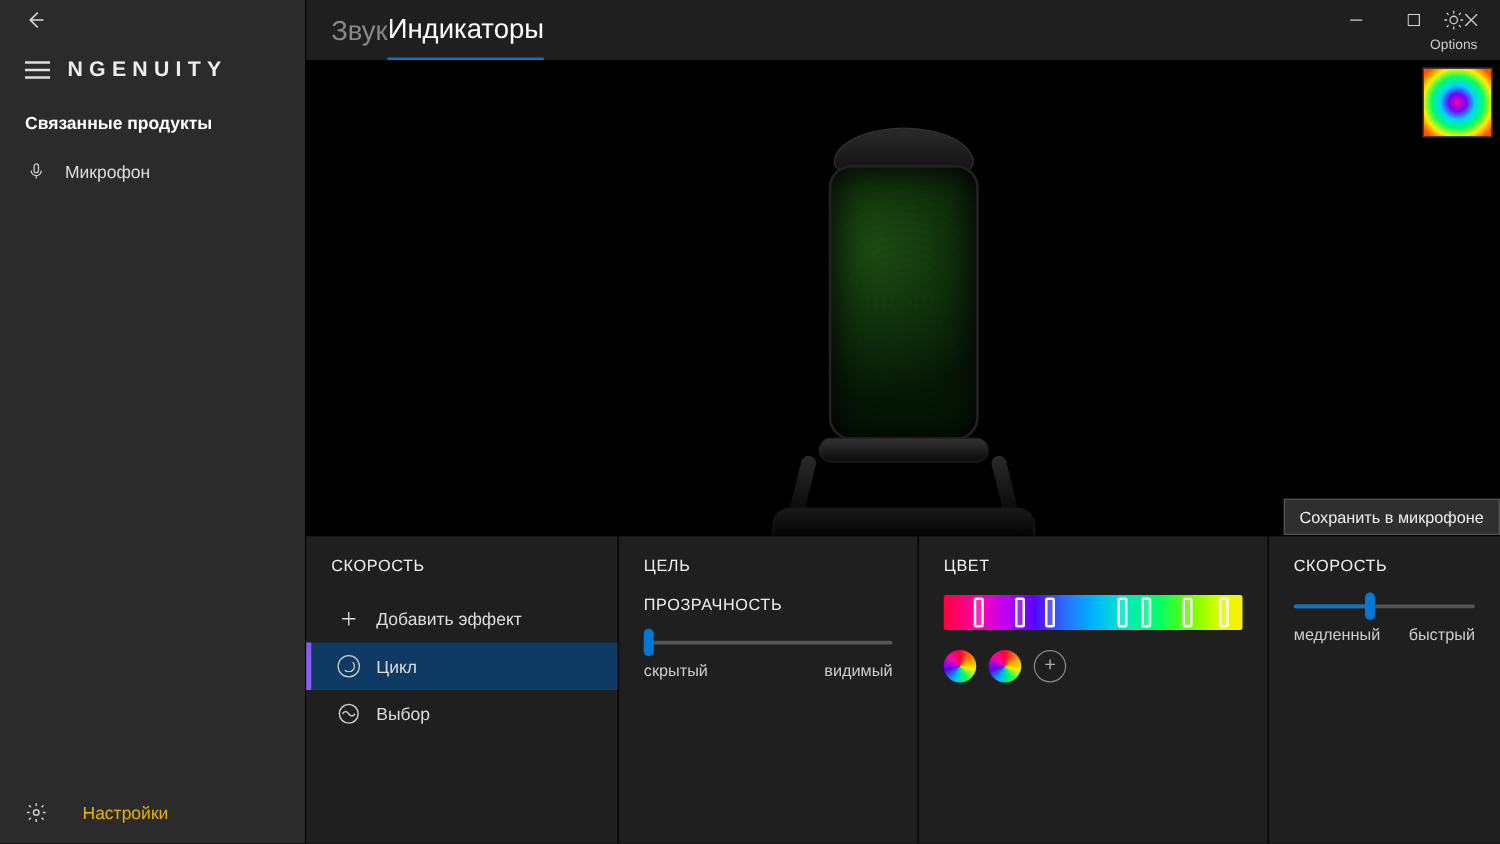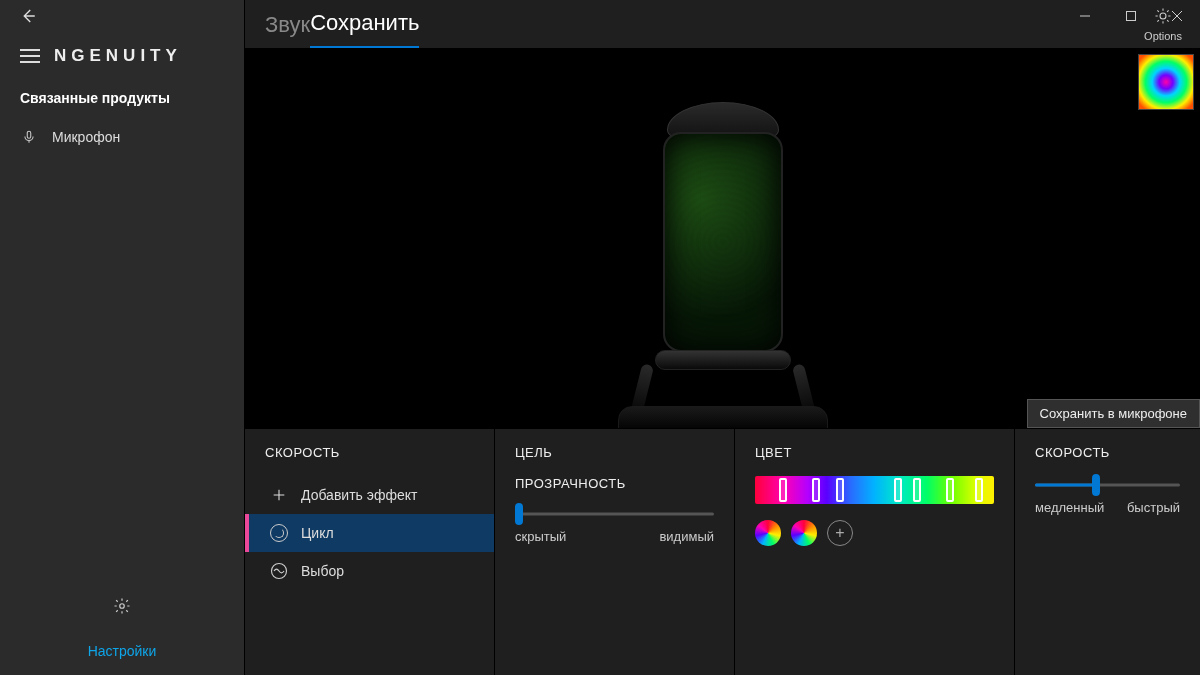--- a/index.html
+++ b/index.html
@@ -11,21 +11,21 @@
 .sidebar-top { height: 32px; display: flex; align-items: center; padding-left: 16px; }
 .back-arrow { width: 24px; height: 24px; display: flex; align-items: center; justify-content: center; cursor: pointer; color: #ddd; }
 .brand-row { display: flex; align-items: center; gap: 14px; padding: 14px 20px 24px 20px; }
 .hamburger { width: 20px; height: 14px; display: flex; flex-direction: column; justify-content: space-between; cursor: pointer; }
 .hamburger span { height: 2px; background: #ddd; }
 .brand { font-size: 17px; letter-spacing: 5px; font-weight: 600; color: #eee; }
 .section-title { font-size: 14px; font-weight: 700; color: #fff; padding: 0 20px 14px 20px; }
 .side-item { display: flex; align-items: center; gap: 14px; padding: 8px 20px; font-size: 14px; color: #ddd; cursor: pointer; }
 .side-icon { width: 18px; display: flex; justify-content: center; color: #ccc; }
 .sidebar-spacer { flex: 1; }
-.settings-row { display: flex; align-items: center; gap: 28px; padding: 16px 20px; font-size: 14px; color: #0ea5e9; cursor: pointer; flex-direction: column; }
+.settings-row { display: flex; align-items: center; gap: 28px; padding: 16px 20px; font-size: 14px; color: #eab308; cursor: pointer; }
 
 
 .main { flex: 1; display: flex; flex-direction: column; background: #1f1f1f; position: relative; }
 .titlebar { height: 32px; display: flex; align-items: center; padding-left: 20px; color: #ccc; font-size: 13px; }
 .window-controls { position: absolute; top: 0; right: 0; display: flex; }
 .win-btn { width: 46px; height: 32px; display: flex; align-items: center; justify-content: center; cursor: pointer; color: #ccc; }
 
 .tabbar { display: flex; align-items: flex-end; padding: 10px 20px 0 20px; position: relative; }
 .tab { font-size: 22px; font-weight: 300; color: #888; padding-bottom: 10px; cursor: pointer; }
 .tab.active { color: #fff; border-bottom: 2px solid #0078d4; }
@@ -57,21 +57,21 @@
 .col:last-child { border-right: none; }
 .col-effects { width: 250px; padding: 16px 0; }
 .col-target  { width: 240px; }
 .col-color   { width: 280px; }
 .col-speed   { flex: 1; }
 .col-title { font-size: 13px; letter-spacing: 0.5px; color: #eee; margin-bottom: 16px; padding: 0 20px; }
 .col-target .col-title, .col-color .col-title, .col-speed .col-title { padding: 0; }
 
 
 .effect-item { display: flex; align-items: center; gap: 12px; padding: 9px 20px; font-size: 14px; color: #ddd; cursor: pointer; border-left: 4px solid transparent; }
-.effect-item.selected { background: #0f3a63; border-left: 4px solid #ec4899; }
+.effect-item.selected { background: #0f3a63; border-left: 4px solid #8b5cf6; }
 .effect-icon { width: 20px; height: 20px; display: flex; align-items: center; justify-content: center; }
 .ring-icon { width: 18px; height: 18px; border: 1.5px solid #ccc; border-radius: 50%; position: relative; }
 .ring-icon::after { content: ""; position: absolute; inset: 3px; border: 1.5px solid #ccc; border-radius: 50%; border-top-color: transparent; border-left-color: transparent; }
 
 
 .btn-row { display: flex; gap: 8px; margin-bottom: 22px; }
 .btn { padding: 7px 12px; font-size: 14px; border: none; cursor: pointer; color: #fff; }
 .btn.primary { background: #0078d4; }
 .btn.secondary { background: #4a4a4a; }
 
@@ -153,21 +153,21 @@
         </div>
       <div class="win-btn close">
           <svg width="10" height="10" viewBox="0 0 10 10">
             <path d="M0 0l10 10M10 0L0 10" stroke="currentColor" stroke-width="1"></path>
           </svg>
         </div>
     </div>
 
     <div class="tabbar">
       <div class="tab">Звук</div>
-      <div class="tab active">Сохранить</div>
+      <div class="tab active">Индикаторы</div>
       <div class="tab-tools">
         <div class="tool">
           <span class="tool-icon">
             <svg width="18" height="18" viewBox="0 0 24 24" fill="none" stroke="#ccc" stroke-width="1.4">
                 <circle cx="12" cy="12" r="4"></circle>
                 <path d="M12 2v3M12 19v3M2 12h3M19 12h3M4.5 4.5l2 2M17.5 17.5l2 2M4.5 19.5l2-2M17.5 6.5l2-2"></path>
               </svg>
           </span>
           <span>Options</span>
         </div>

